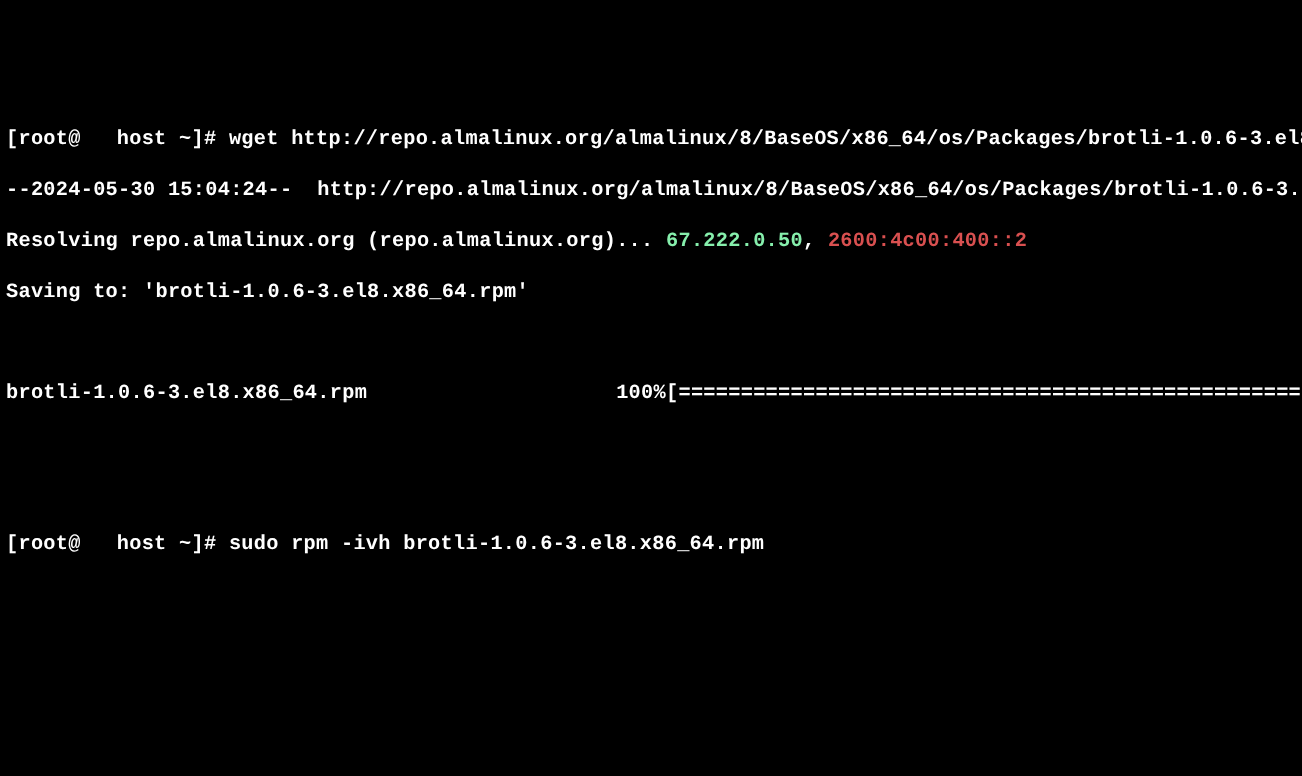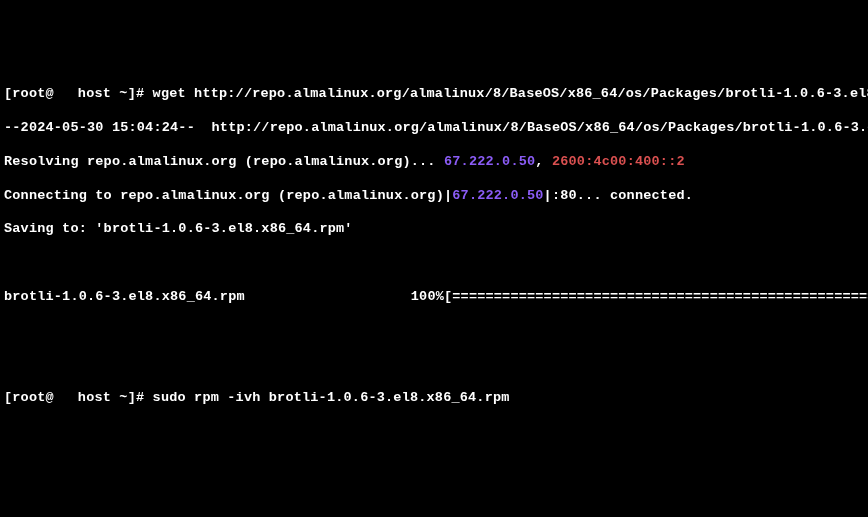--- a/index.html
+++ b/index.html
@@ -17,34 +17,33 @@
     letter-spacing: 0.2px;
     font-weight: bold;
   }
   .line { display: block; }
   .prompt-bracket { color: #fff; }
   .prompt-user { color: #fff; text-align: right; }
   .prompt-at { color: #fff; }
   .prompt-host { color: #fff; margin-left: 24px; }
   .prompt-path { color: #fff; }
   .cmd { color: #fff; }
-  .ip { color: #8b5cf6; }
+  .ip { color: #86efac; }
   .ipv6 { color: #d95050; }
   .ok { color: #3cb23c; }
 </style>
 </head>
 <body>
 
 
 
 <div>
 <span class="line"><span class="prompt-bracket">[</span><span class="prompt-user">root</span><span class="prompt-at">@</span><span class="prompt-host">host</span><span class="prompt-path"> ~</span><span class="prompt-bracket">]#</span><span> </span><span class="cmd">wget http://repo.almalinux.org/almalinux/8/BaseOS/x86_64/os/Packages/brotli-1.0.6-3.el8.x86_64.rpm</span></span>
 <span class="line">--2024-05-30 15:04:24--  http://repo.almalinux.org/almalinux/8/BaseOS/x86_64/os/Packages/brotli-1.0.6-3.el8.x86_64.rpm</span>
 <span class="line"><span>Resolving repo.almalinux.org (repo.almalinux.org)... </span><span class="ip">67.222.0.50</span><span>, </span><span class="ipv6">2600:4c00:400::2</span></span>
-<span class="line"><span>Connecting to repo.almalinux.org (repo.almalinux.org)|</span><span class="ip">67.222.0.50</span><span>|:80... connected.</span></span>
 <span class="line">Saving to: 'brotli-1.0.6-3.el8.x86_64.rpm'</span>
 <span class="line"> </span>
 <span class="line"><span>brotli-1.0.6-3.el8.x86_64.rpm</span><span>                    </span><span>100%</span><span>[===================================================&gt;</span></span>
 <span class="line"> </span>
 <span class="line"> </span>
 <span class="line"><span class="prompt-bracket">[</span><span class="prompt-user">root</span><span class="prompt-at">@</span><span class="prompt-host">host</span><span class="prompt-path"> ~</span><span class="prompt-bracket">]#</span><span> </span><span class="cmd">sudo rpm -ivh brotli-1.0.6-3.el8.x86_64.rpm</span></span>
 
 
 
 

